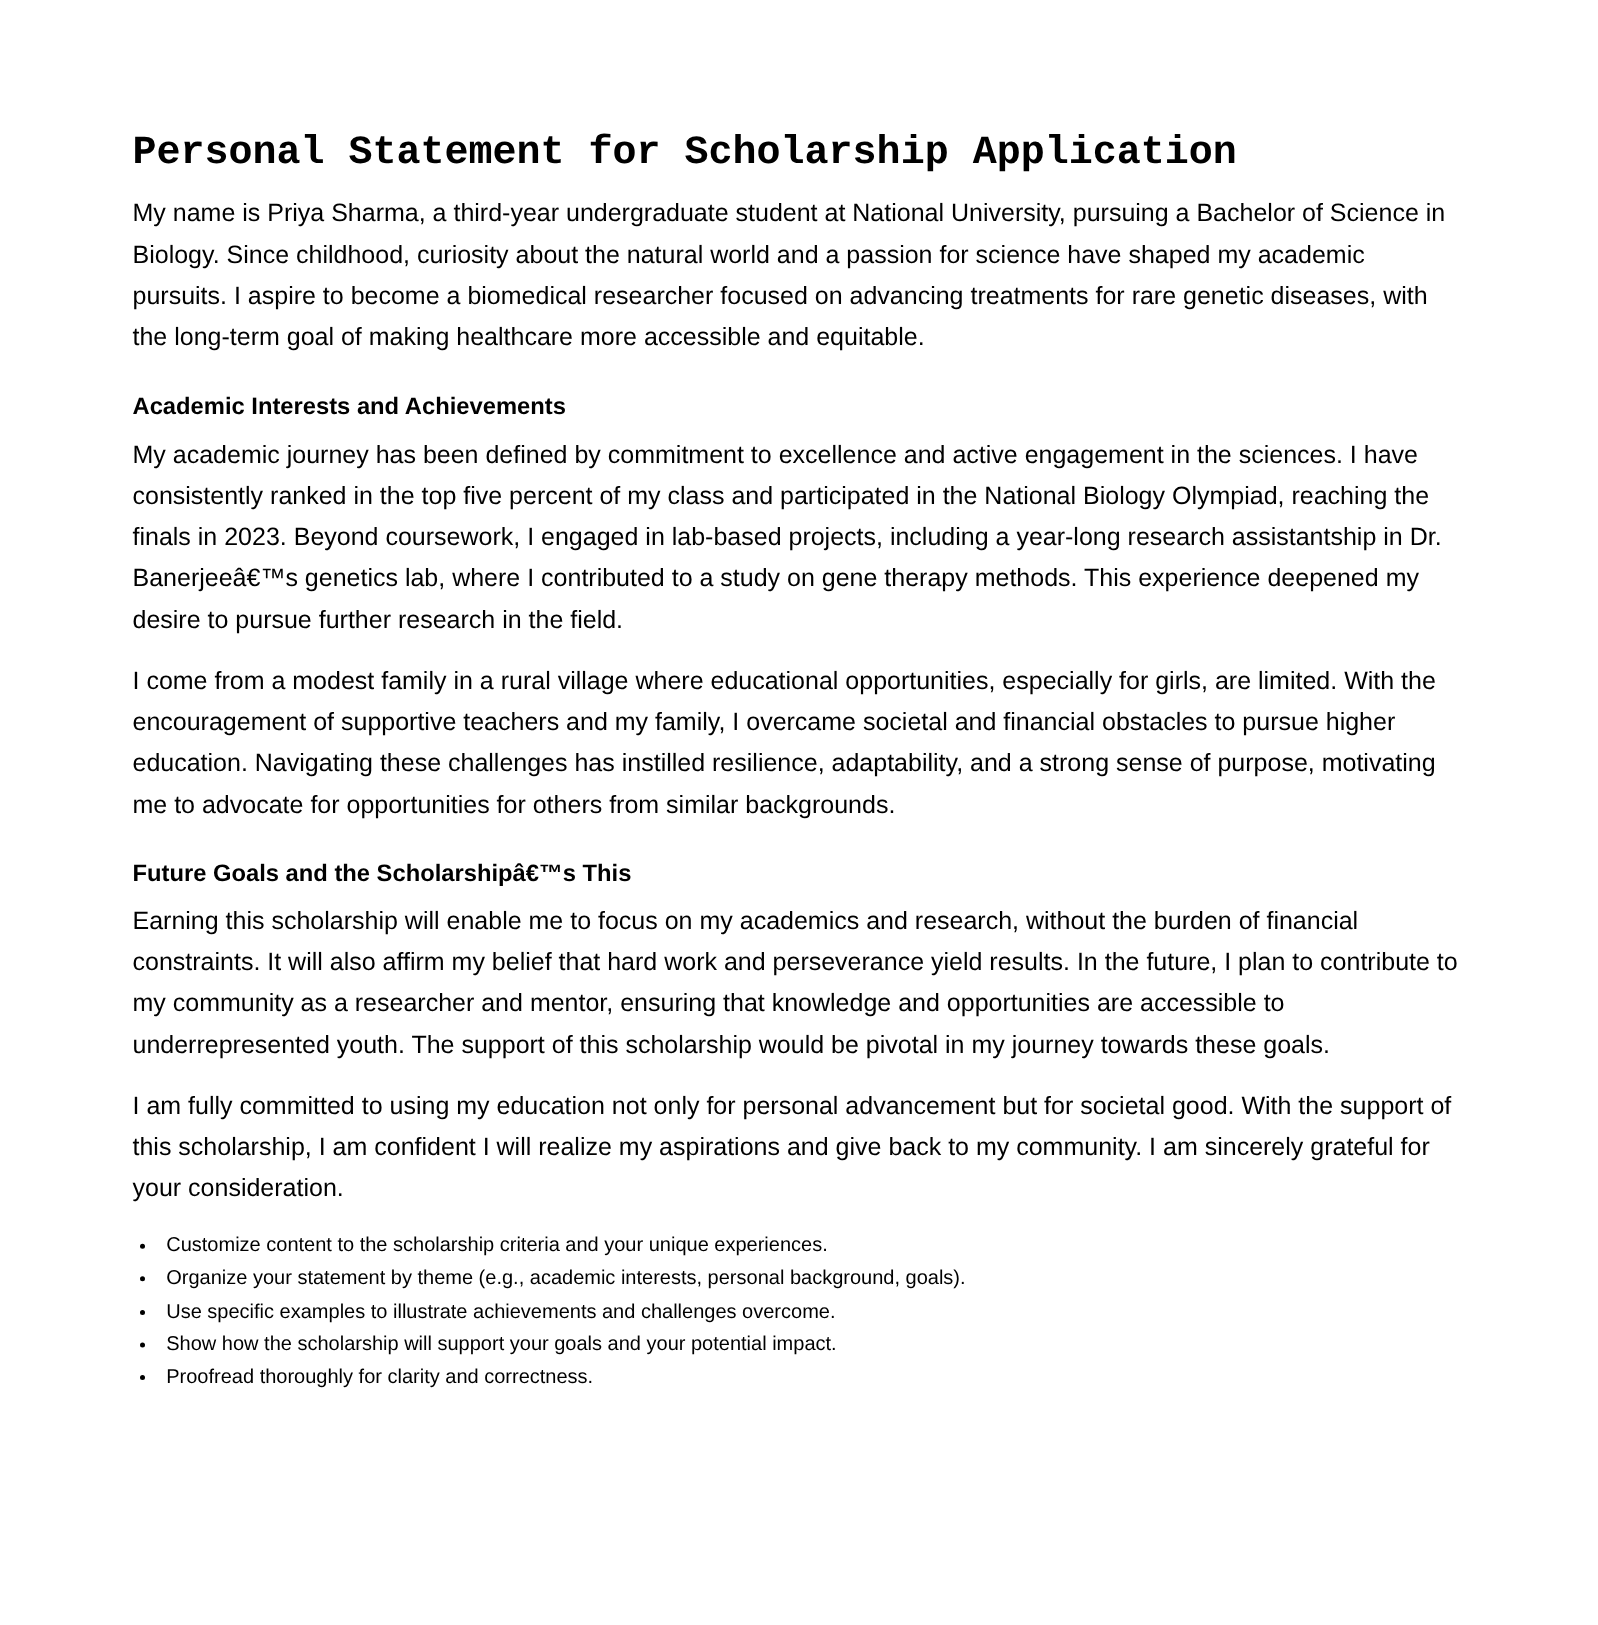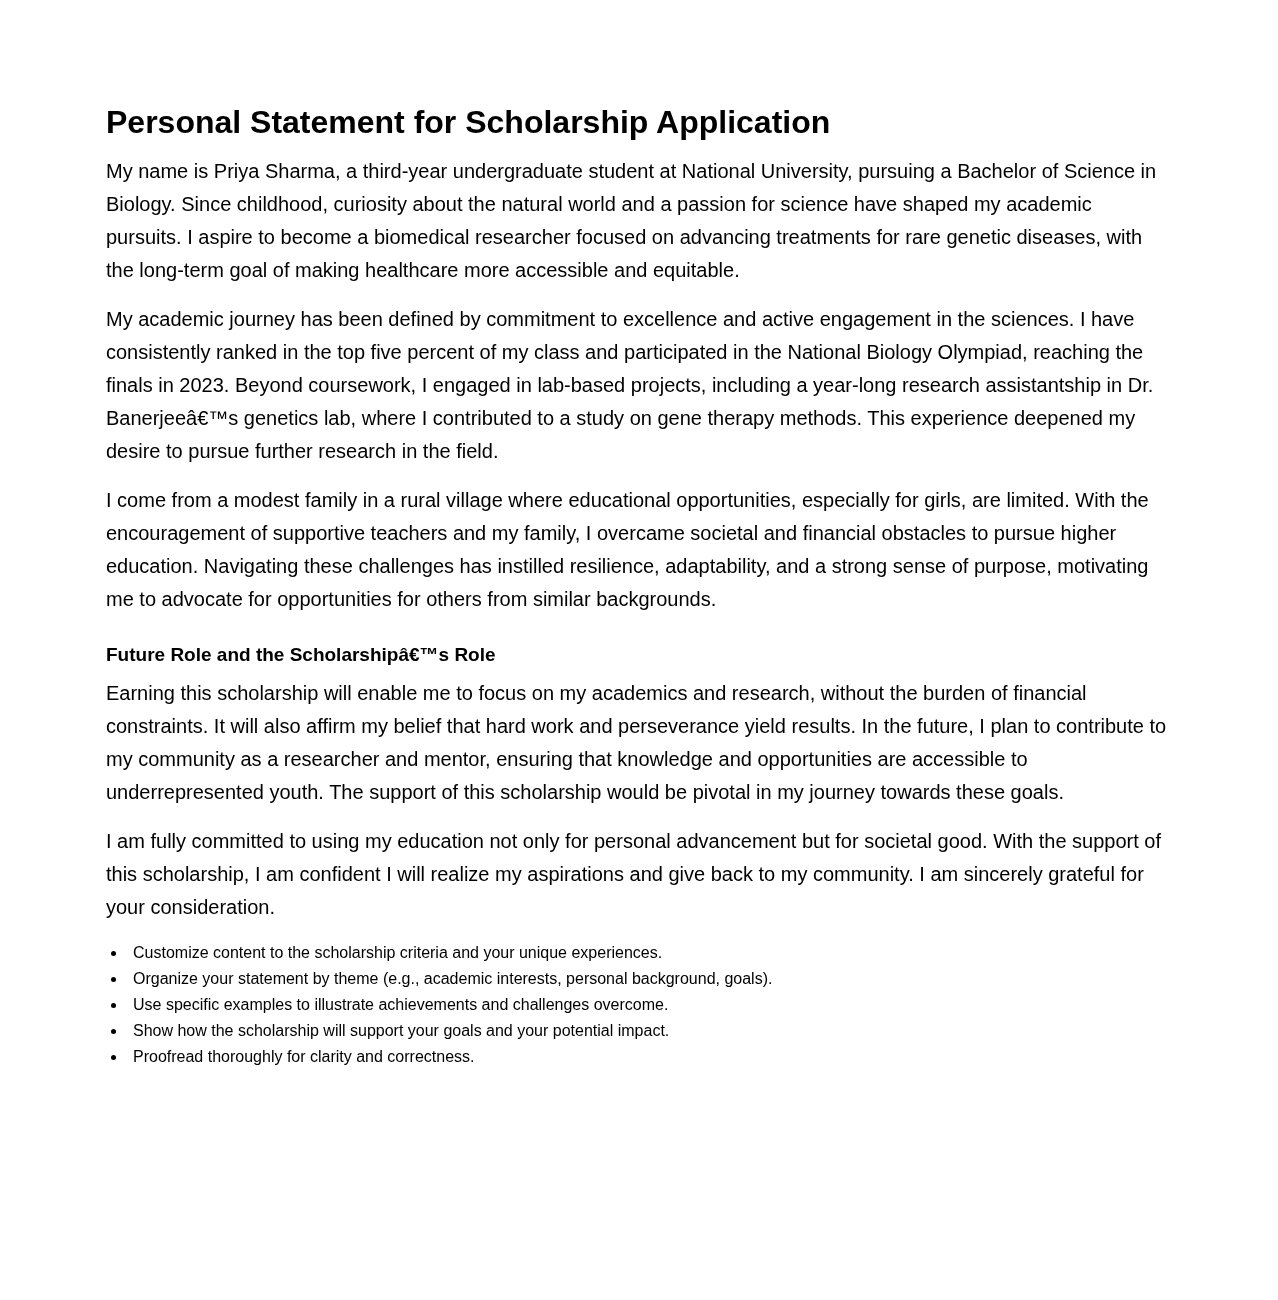--- a/index.html
+++ b/index.html
@@ -20,20 +20,21 @@
     width: 1066px;
     margin: 0 auto;
     padding-top: 104px;
   }
   h1.doc-title {
     font-size: 32px;
     font-weight: bold;
     margin: 0 0 14px 0;
     line-height: 1.15;
     letter-spacing: 0px;
+    font-family: Liberation Mono, monospace;
   }
   .doc-section h2 {
     font-size: 19px;
     font-weight: bold;
     margin: 28px 0 10px 0;
     line-height: 1.2;
   }
   .doc-section p {
     font-size: 20px;
     line-height: 1.65;
@@ -55,29 +56,30 @@
 <div class="page">
   <div class="content">
 
     <h1 class="doc-title">Personal Statement for Scholarship Application</h1>
 
     <section class="doc-section">
       <p>My name is Priya Sharma, a third-year undergraduate student at National University, pursuing a Bachelor of Science in Biology. Since childhood, curiosity about the natural world and a passion for science have shaped my academic pursuits. I aspire to become a biomedical researcher focused on advancing treatments for rare genetic diseases, with the long-term goal of making healthcare more accessible and equitable.</p>
     </section>
 
     <section class="doc-section">
+      <h2>Academic Interests and Achievements</h2>
       <p>My academic journey has been defined by commitment to excellence and active engagement in the sciences. I have consistently ranked in the top five percent of my class and participated in the National Biology Olympiad, reaching the finals in 2023. Beyond coursework, I engaged in lab-based projects, including a year-long research assistantship in Dr. Banerjeeâ€™s genetics lab, where I contributed to a study on gene therapy methods. This experience deepened my desire to pursue further research in the field.</p>
     </section>
 
     <section class="doc-section">
       <p>I come from a modest family in a rural village where educational opportunities, especially for girls, are limited. With the encouragement of supportive teachers and my family, I overcame societal and financial obstacles to pursue higher education. Navigating these challenges has instilled resilience, adaptability, and a strong sense of purpose, motivating me to advocate for opportunities for others from similar backgrounds.</p>
     </section>
 
     <section class="doc-section">
-      <h2>Future Role and the Scholarshipâ€™s Role</h2>
+      <h2>Future Goals and the Scholarshipâ€™s This</h2>
       <p>Earning this scholarship will enable me to focus on my academics and research, without the burden of financial constraints. It will also affirm my belief that hard work and perseverance yield results. In the future, I plan to contribute to my community as a researcher and mentor, ensuring that knowledge and opportunities are accessible to underrepresented youth. The support of this scholarship would be pivotal in my journey towards these goals.</p>
     </section>
 
     <section class="doc-section">
       <p>I am fully committed to using my education not only for personal advancement but for societal good. With the support of this scholarship, I am confident I will realize my aspirations and give back to my community. I am sincerely grateful for your consideration.</p>
     </section>
 
     <ul class="tips-list">
       <li>Customize content to the scholarship criteria and your unique experiences.</li>
       <li>Organize your statement by theme (e.g., academic interests, personal background, goals).</li>

